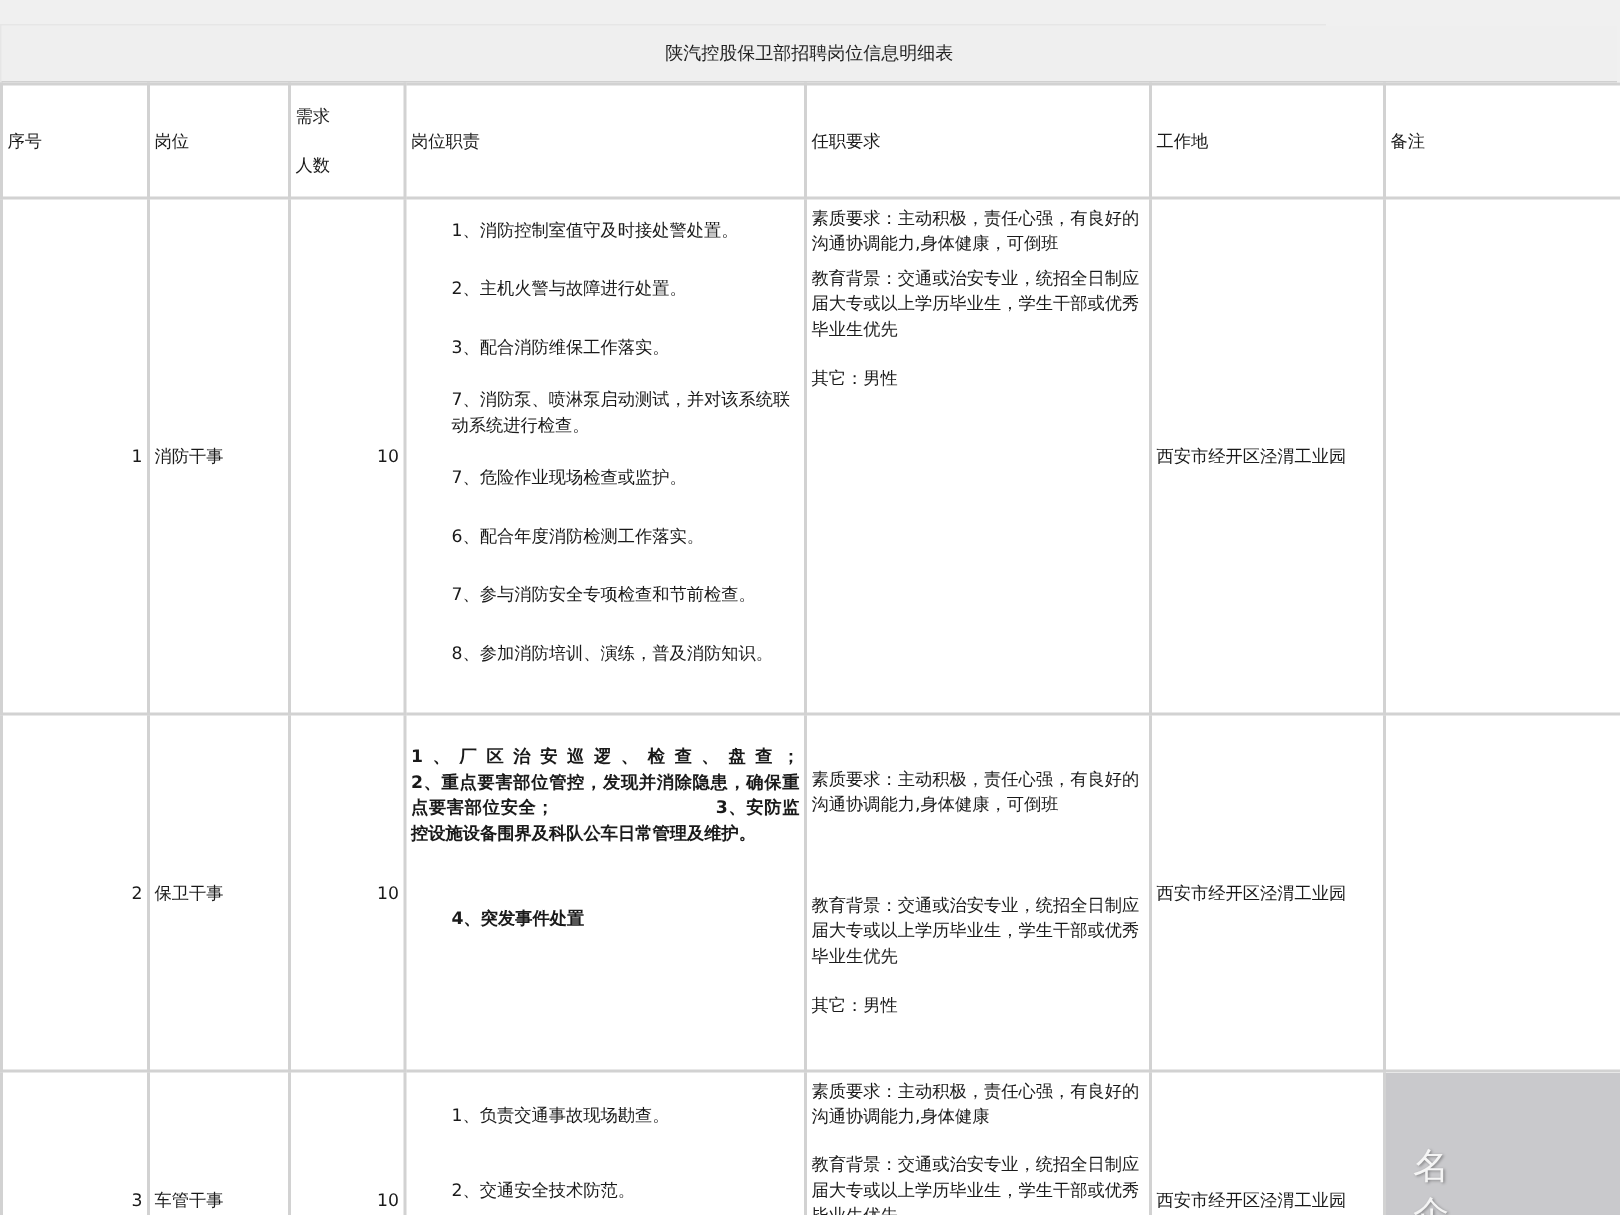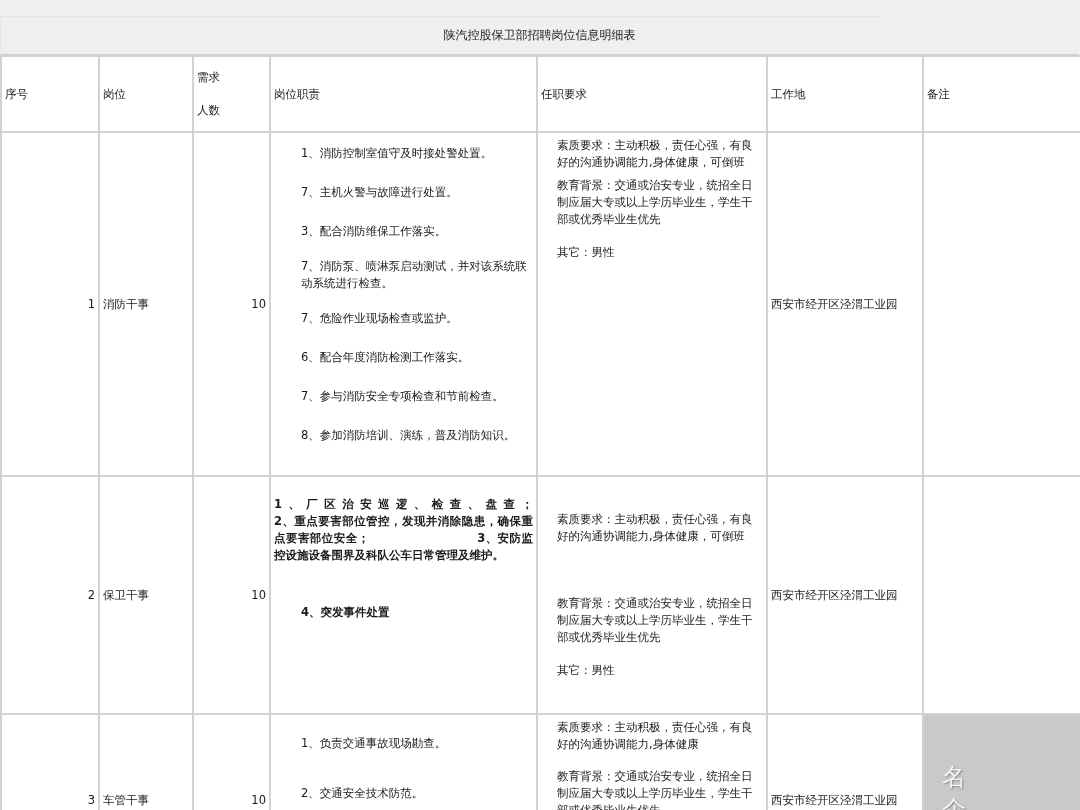--- a/index.html
+++ b/index.html
@@ -44,21 +44,21 @@
   .duties, .reqs { vertical-align: top !important; font-size: 11px; }
   .duty-item { display: block; margin-left: 27px; }
   .r1 .duties { padding-top: 12px !important; }
   .r1 .duty-item { margin-bottom: 22px; }
   .r1 .duty-item.tight { margin-bottom: 18px; }
   .r2 .duties { padding-top: 19px !important; font-weight: bold; }
   .r2 .duty-block { display: block; text-align: justify; }
   .r2 .duty-item.last { margin-top: 40px; }
   .r3 .duties { padding-top: 20px !important; }
   .r3 .duty-item { margin-bottom: 33px; }
-  .req-item { display: block; margin-bottom: 16px; margin-left: 16px; }
+  .req-item { display: block; margin-bottom: 16px; }
   .r1 .reqs { padding-top: 4px !important; }
   .r1 .req-item.q { margin-bottom: 6px; }
   .r2 .reqs { padding-top: 34px !important; }
   .r2 .req-item.q { margin-bottom: 50px; }
   .r2 .req-item.e { margin-bottom: 16px; }
   .r3 .reqs { padding-top: 4px !important; }
   .r3 .req-item.q { margin-bottom: 15px; }
   .r3 .req-item.e { margin-bottom: 14px; }
   td.remark-gray { background: #c9c9cc !important; }
   .watermark {
@@ -101,21 +101,21 @@
       <td>工作地</td>
       <td>备注</td>
     </tr>
 
     <tr class="r1">
       <td class="num">1</td>
       <td>消防干事</td>
       <td class="num">10</td>
       <td class="duties">
         <span class="duty-item">1、消防控制室值守及时接处警处置。</span>
-        <span class="duty-item">7、主机火警与故障进行处置。</span>
+        <span class="duty-item">2、主机火警与故障进行处置。</span>
         <span class="duty-item tight">3、配合消防维保工作落实。</span>
         <span class="duty-item tight">7、消防泵、喷淋泵启动测试，并对该系统联动系统进行检查。</span>
         <span class="duty-item">7、危险作业现场检查或监护。</span>
         <span class="duty-item">6、配合年度消防检测工作落实。</span>
         <span class="duty-item">7、参与消防安全专项检查和节前检查。</span>
         <span class="duty-item">8、参加消防培训、演练，普及消防知识。</span>
       </td>
       <td class="reqs">
         <span class="req-item q">素质要求：主动积极，责任心强，有良好的沟通协调能力,身体健康，可倒班</span>
         <span class="req-item e">教育背景：交通或治安专业，统招全日制应届大专或以上学历毕业生，学生干部或优秀毕业生优先</span>

